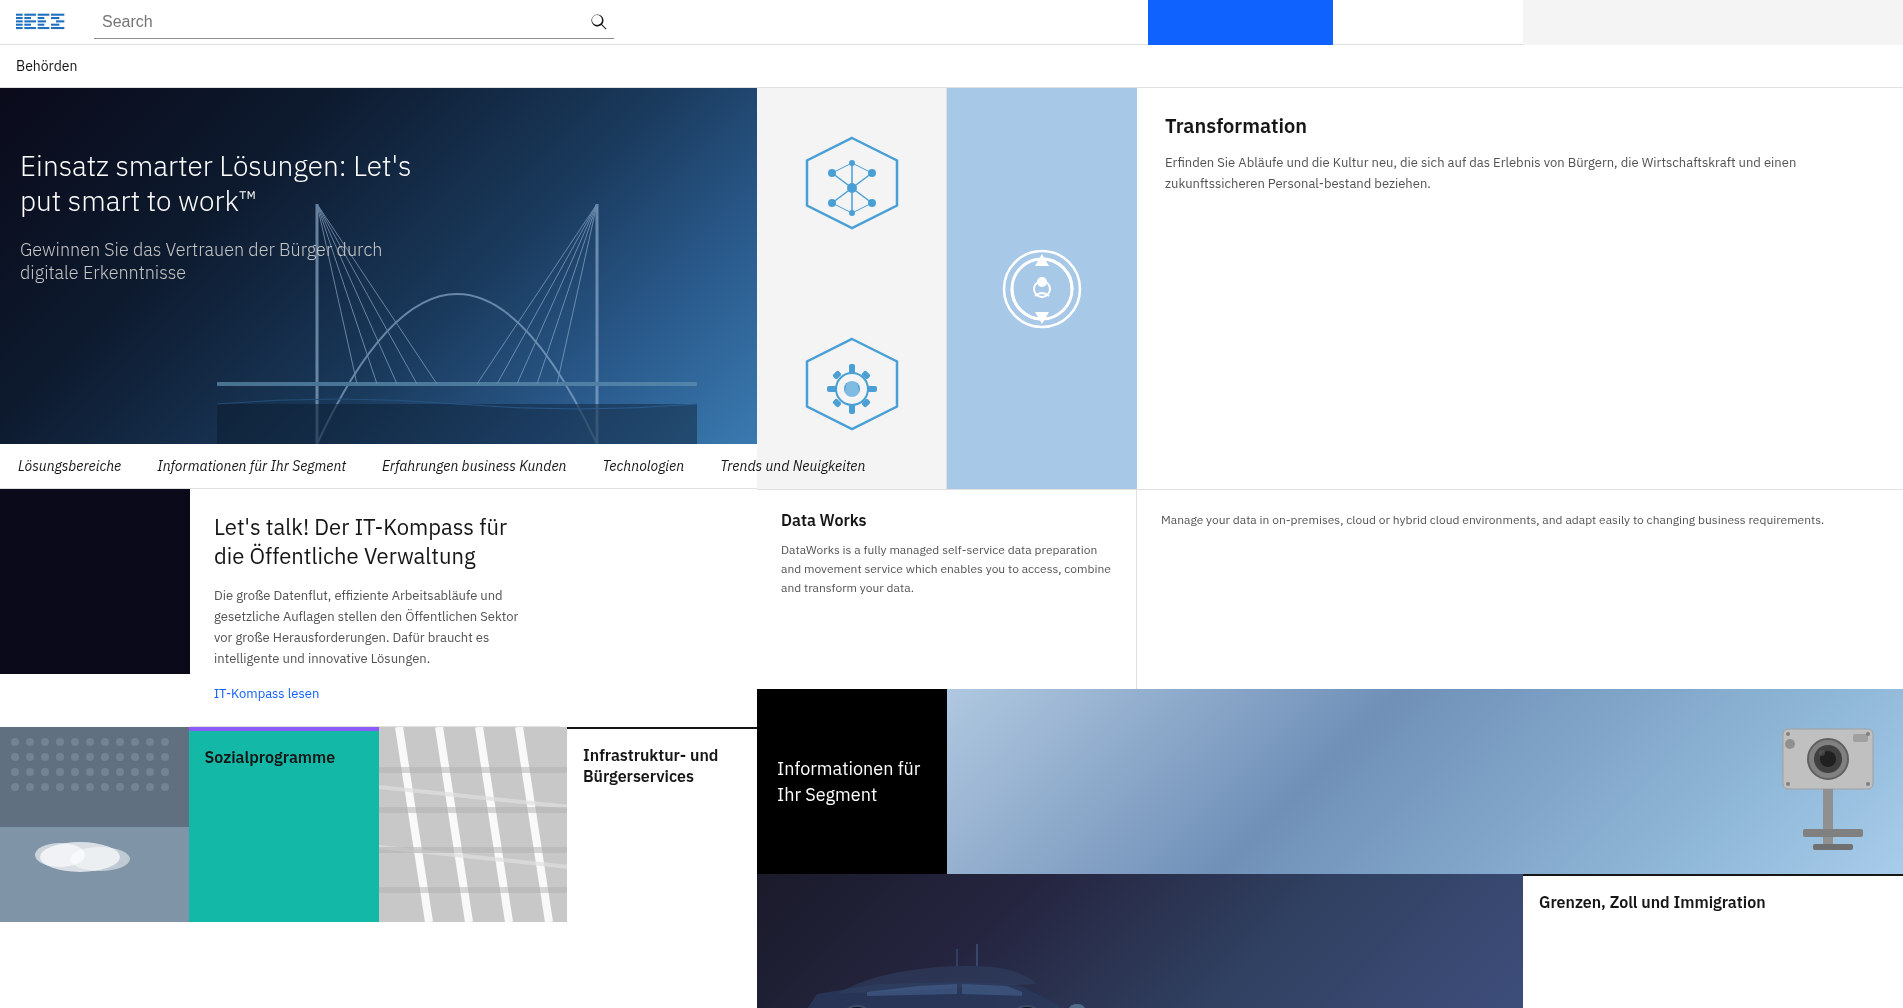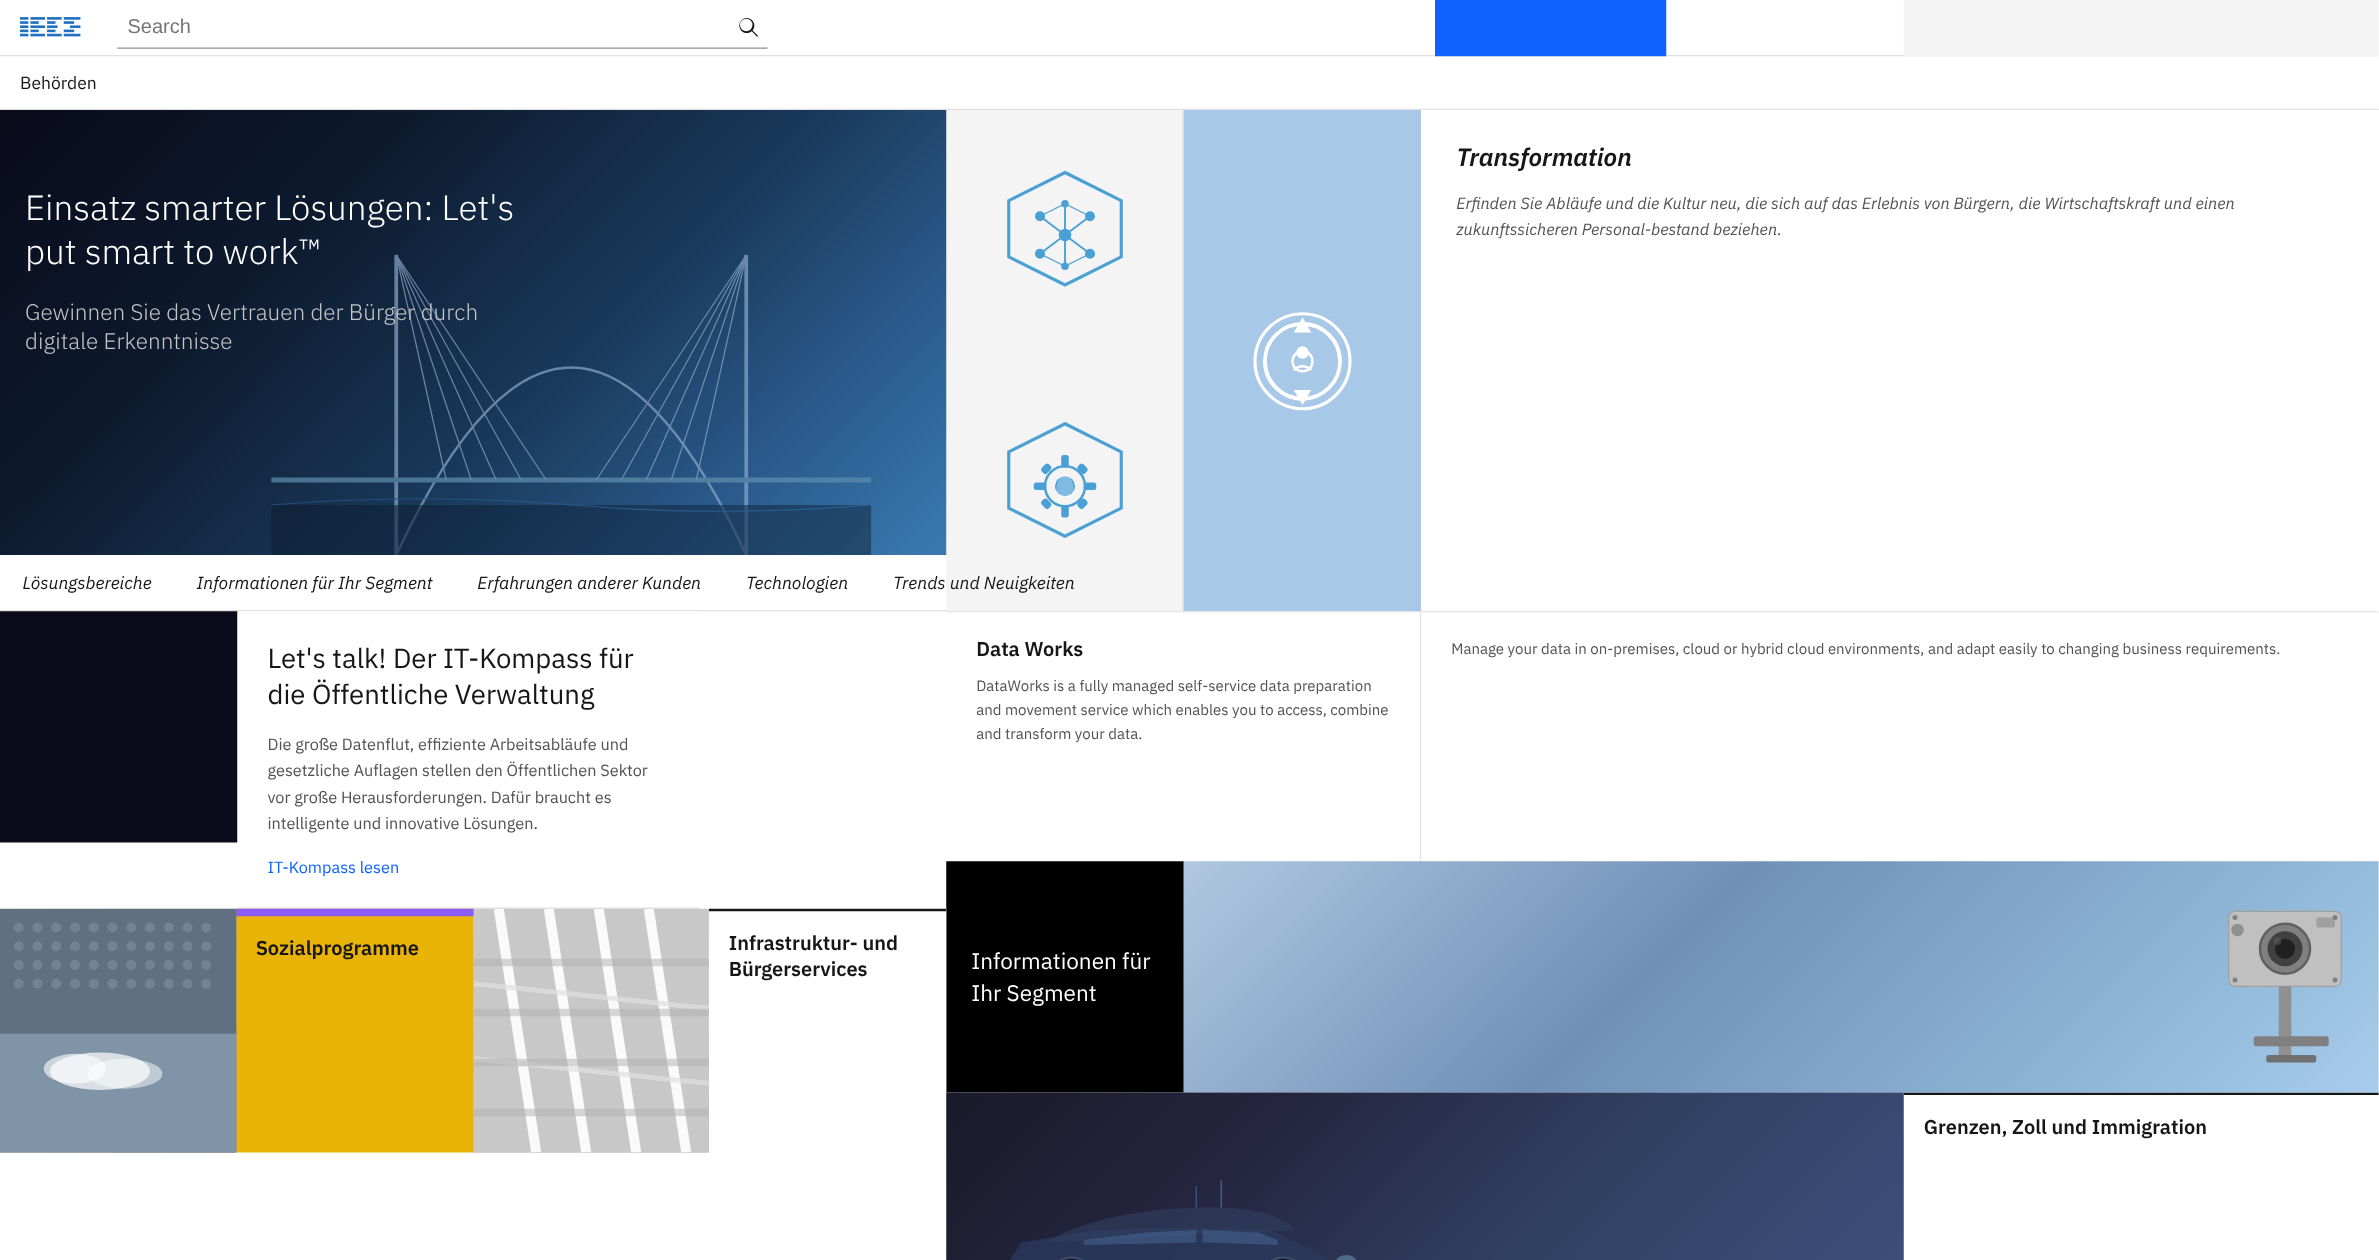--- a/index.html
+++ b/index.html
@@ -175,23 +175,23 @@
     .it-kompass-link {
       font-size: 13px;
       color: #0f62fe;
       cursor: pointer;
       text-decoration: none;
       display: block;
     }
     .sozialprogramme-card {
       width: 190px;
       flex-shrink: 0;
-      background: #eab308;
+      background: #14b8a6;
       padding: 16px;
-      border-top: 6px solid #8b5cf6;
+      border-top: 4px solid #8b5cf6;
     }
     .sozialprogramme-card h3 {
       font-size: 16px;
       font-weight: 600;
       color: #161616;
     }
     .infrastruktur-card {
       width: 190px;
       flex-shrink: 0;
       background: #fff;
@@ -296,21 +296,21 @@
 
       <div class="hero-text">
         <h1 class="hero-title">Einsatz smarter Lösungen: Let's put smart to work™</h1>
         <p class="hero-subtitle">Gewinnen Sie das Vertrauen der Bürger durch digitale Erkenntnisse</p>
       </div>
     </div>
 
     <div class="nav-bar">
       <div class="nav-item">Lösungsbereiche</div>
       <div class="nav-item">Informationen für Ihr Segment</div>
-      <div class="nav-item">Erfahrungen anderer Kunden</div>
+      <div class="nav-item">Erfahrungen business Kunden</div>
       <div class="nav-item">Technologien</div>
       <div class="nav-item">Trends und Neuigkeiten</div>
     </div>
 
     <div style="display:flex; width:757px;">
       <div class="it-kompass-dark" style="height:185px;"></div>
       <div class="it-kompass-content" style="width:370px;">
         <h2>Let's talk! Der IT-Kompass für die Öffentliche Verwaltung</h2>
         <p>Die große Datenflut, effiziente Arbeitsabläufe und gesetzliche Auflagen stellen den Öffentlichen Sektor vor große Herausforderungen. Dafür braucht es intelligente und innovative Lösungen.</p>
         <a class="it-kompass-link">IT-Kompass lesen</a>
@@ -472,21 +472,21 @@
 
             <polygon points="45,10 38,22 52,22" fill="#fff"></polygon>
             <polygon points="45,80 38,68 52,68" fill="#fff"></polygon>
 
             <circle cx="45" cy="45" r="8" fill="none" stroke="#fff" stroke-width="2"></circle>
 
             <circle cx="45" cy="38" r="5" fill="#fff"></circle>
             <path d="M38,52 Q45,46 52,52" fill="none" stroke="#fff" stroke-width="2"></path>
           </svg>
         </div>
-        <div style="padding:24px 28px; background:#fff; flex:1;font-style:italic;">
+        <div style="padding:24px 28px; background:#fff; flex:1;">
           <h3 style="font-size:20px; font-weight:600; margin-bottom:14px; color:#161616;">Transformation</h3>
           <p style="font-size:13px; line-height:1.6; color:#525252;">Erfinden Sie Abläufe und die Kultur neu, die sich auf das Erlebnis von Bürgern, die Wirtschaftskraft und einen zukunftssicheren Personal-bestand beziehen.</p>
         </div>
       </div>
     </div>
 
     <div style="display:flex; height:200px; border-top:1px solid #e0e0e0;">
 
       <div style="width:380px; background:#fff; display:flex; flex-shrink:0; border-right:1px solid #e0e0e0;">
         <div style="padding:20px 24px;">

